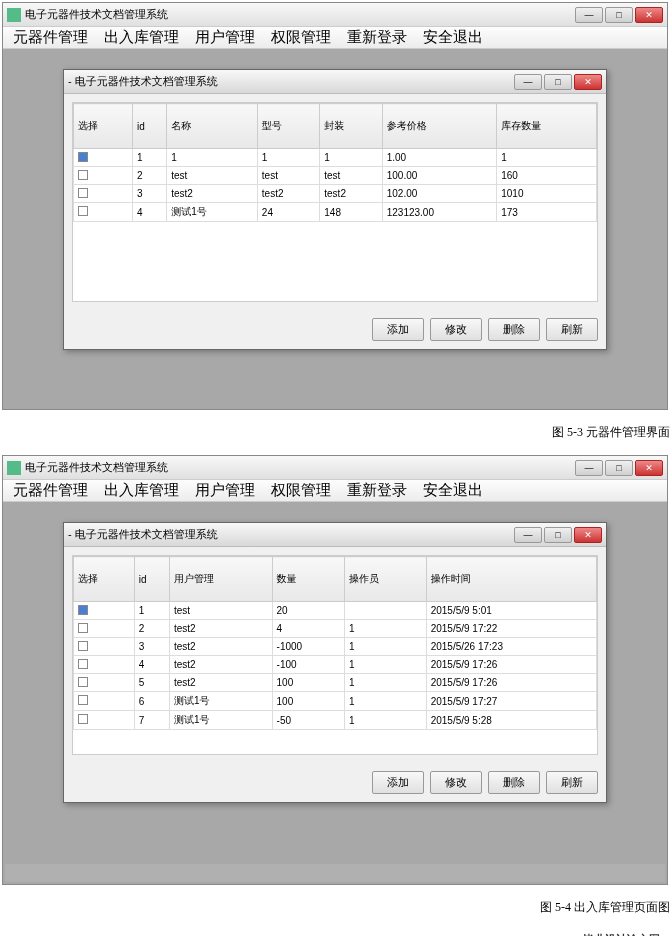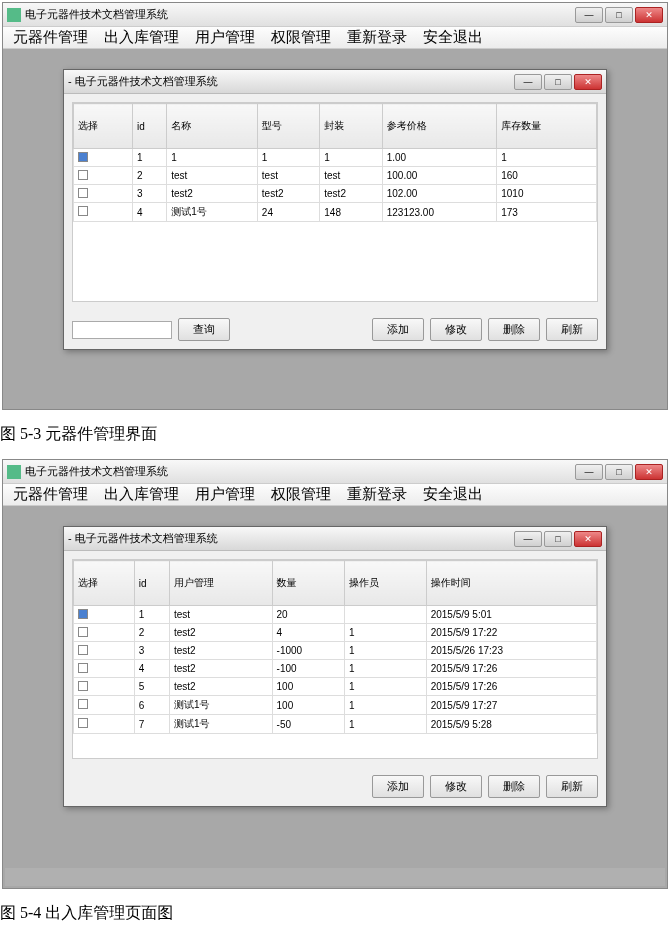--- a/index.html
+++ b/index.html
@@ -19,21 +19,21 @@
 .inner-titlebar .title { flex: 1; font-size: 11px; }
 .table-wrap { background: #fff; margin: 8px; border: 1px solid #ccc; min-height: 200px; }
 table { border-collapse: collapse; width: 100%; font-size: 10px; }
 th { background: linear-gradient(to bottom,#f8f8f8,#e8e8e8); border: 1px solid #ccc; padding: 15px 4px; text-align: left; font-weight: normal; }
 td { border: 1px solid #ddd; padding: 2px 4px; background: #fff; height: 18px; }
 .chk { width: 10px; height: 10px; border: 1px solid #888; display: inline-block; background: #fff; }
 .chk.sel { background: #4a80d0; }
 .button-bar { display: flex; gap: 6px; padding: 8px; justify-content: flex-end; align-items: center; }
 .btn { background: linear-gradient(to bottom,#f8f8f8,#e0e0e0); border: 1px solid #999; border-radius: 2px; padding: 3px 14px; font-size: 11px; cursor: pointer; }
 .txt-input { border: 1px solid #aaa; padding: 2px 4px; font-size: 11px; width: 100px; background: #fff; }
-.caption { text-align: left; font-size: 16px; padding: 12px 0; font-family: SimSun; }
+.caption { text-align: right; font-size: 12px; padding: 12px 0; font-family: SimSun; }
 .graybar { background: #b0b0b0; height: 18px; margin: 2px; }
 .footer-logo { text-align: right; padding: 4px 10px; font-size: 11px; color: #666; }
 .footer-logo b { color: #333; }
 </style>
 </head>
 <body>
 
 <div class="outer-window">
   <div class="titlebar">
     <span class="ico"></span>
@@ -110,24 +110,20 @@
                 <td>测试1号</td>
                 <td>24</td>
                 <td>148</td>
                 <td>123123.00</td>
                 <td>173</td>
               </tr>
             </tbody>
         </table>
       </div>
       <div class="button-bar">
-        <div style="flex:1;display:flex;gap:6px;align-items:center">
-          <input class="txt-input" style="">
-          <button class="btn">查询</button>
-        </div>
         <button class="btn">添加</button>
         <button class="btn">修改</button>
         <button class="btn">删除</button>
         <button class="btn">刷新</button>
       </div>
     </div>
   </div>
 </div>
 
 <div class="caption">图 5-3 元器件管理界面</div>

